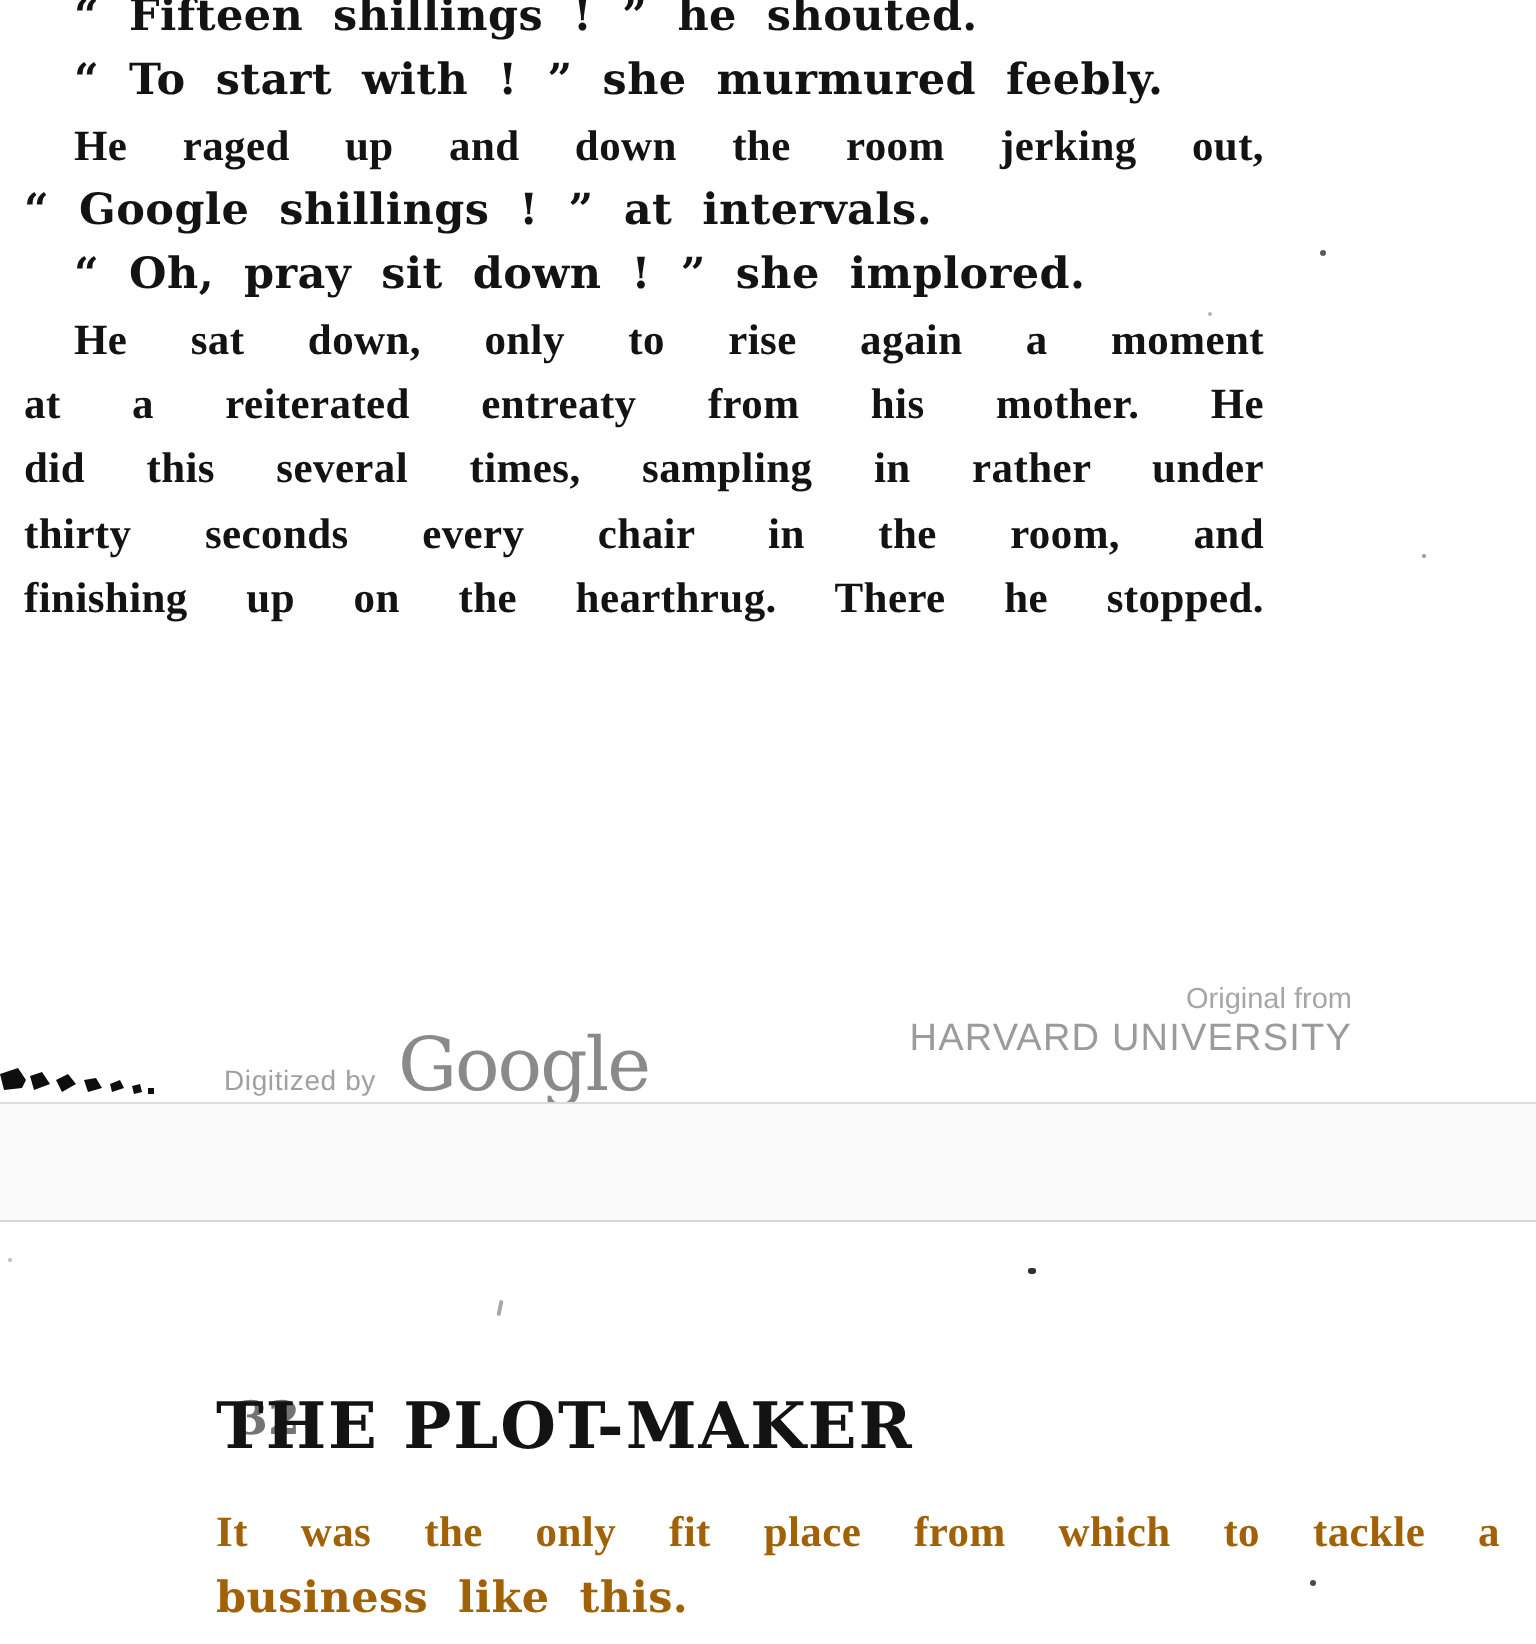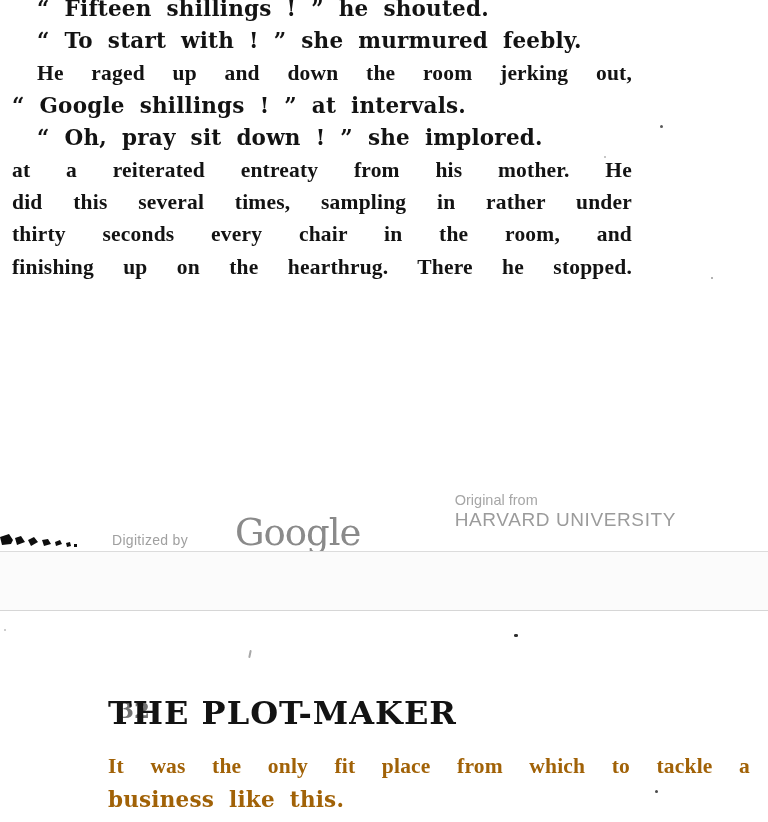--- a/index.html
+++ b/index.html
@@ -16,35 +16,35 @@
     line-height:32.2px; letter-spacing:0.2px;
   }
   .ln { white-space:normal; }
   .ind { padding-left:25px; }
   .just { text-align:justify; text-align-last:justify; text-justify:inter-word;font-family:Liberation Serif, serif; }
   .natural { word-spacing:0.34em; }
 
   
   .wm-left {
     position:absolute; left:112px; top:487px;
-    display:flex; align-items:baseline;gap:36px;
+    display:flex; align-items:baseline;
   }
   .wm-digitized {
     font-family:"Liberation Sans", sans-serif;
     font-size:14px; color:#a0a0a0; letter-spacing:0.3px;
   }
   .wm-google {
     font-family:"DejaVu Serif", serif;
     font-size:37px; color:#8a8a8a; margin-left:11px;
     letter-spacing:-1px;
     margin-top:24px;
   }
   .wm-right {
     position:absolute; right:92px; top:492px;
-    text-align:left; font-family:"Liberation Sans", sans-serif;
+    text-align:right; font-family:"Liberation Sans", sans-serif;
   }
   .wm-orig { font-size:14.5px; color:#a6a6a6; }
   .wm-inst { font-size:19px; color:#9b9b9b; letter-spacing:0.6px; margin-top:1px; }
 
   
   .divider-band {
     position:absolute; left:0; top:551px; width:768px; height:60px;
     background:#fbfbfb; box-sizing:border-box;
     border-top:1px solid #dcdcdc; border-bottom:1px solid #d6d6d6;
   }
@@ -80,20 +80,21 @@
 <body>
 
 <div class="canvas">
 
   <div class="p1text">
     <div class="ln ind natural">“ Fifteen shillings ! ” he shouted.</div>
     <div class="ln ind natural">“ To start with ! ” she murmured feebly.</div>
     <div class="ln ind just">He raged up and down the room jerking out,</div>
     <div class="ln natural">“ Google shillings ! ” at intervals.</div>
     <div class="ln ind natural">“ Oh, pray sit down ! ” she implored.</div>
+    <div class="ln ind just">He sat down, only to rise again a moment</div>
     <div class="ln just">at a reiterated entreaty from his mother.  He</div>
     <div class="ln just">did this several times, sampling in rather under</div>
     <div class="ln just">thirty seconds every chair in the room, and</div>
     <div class="ln just">finishing up on the hearthrug.  There he stopped.</div>
   </div>
 
   <div class="wm-left">
     <span class="wm-digitized">Digitized by</span>
     <span class="wm-google">Google</span>
   </div>

